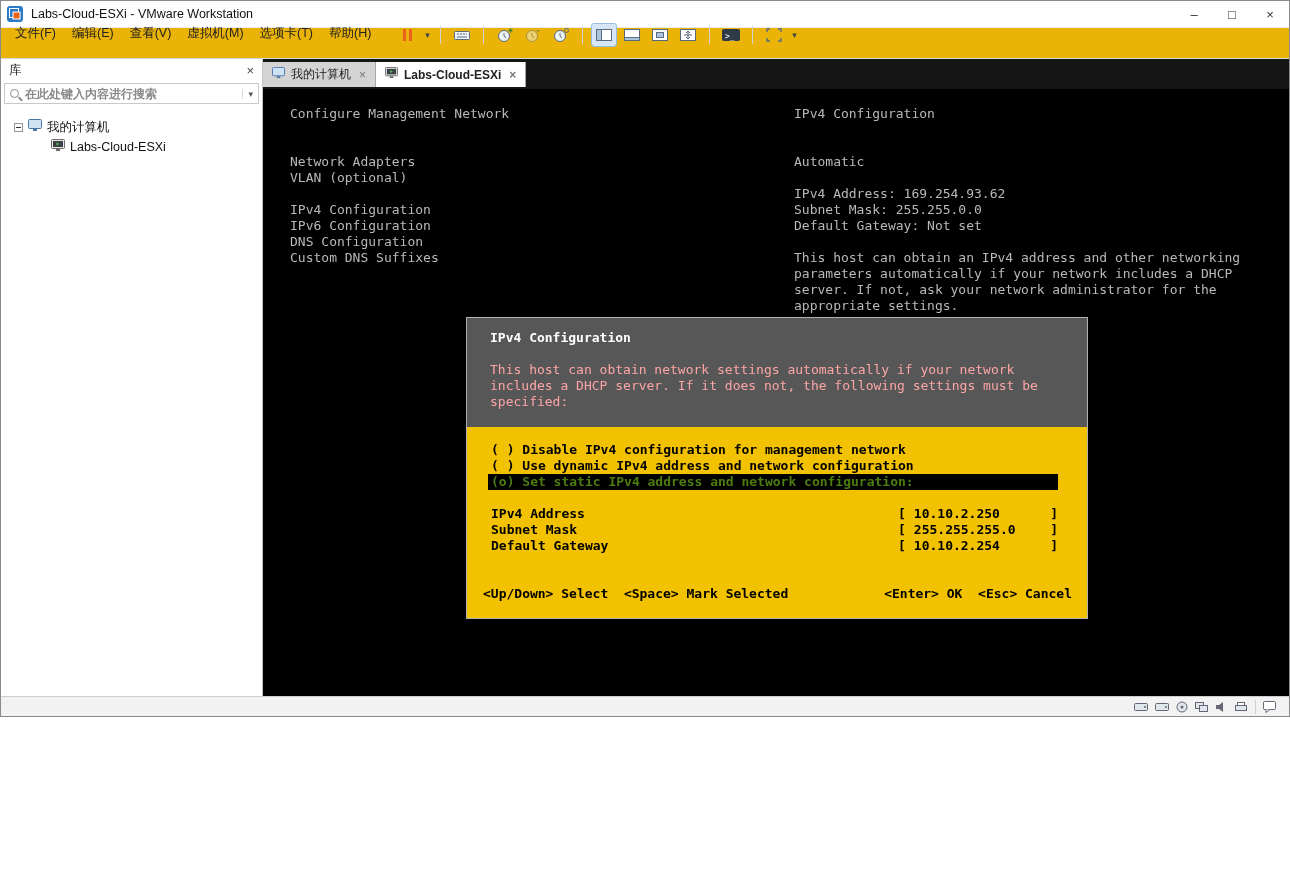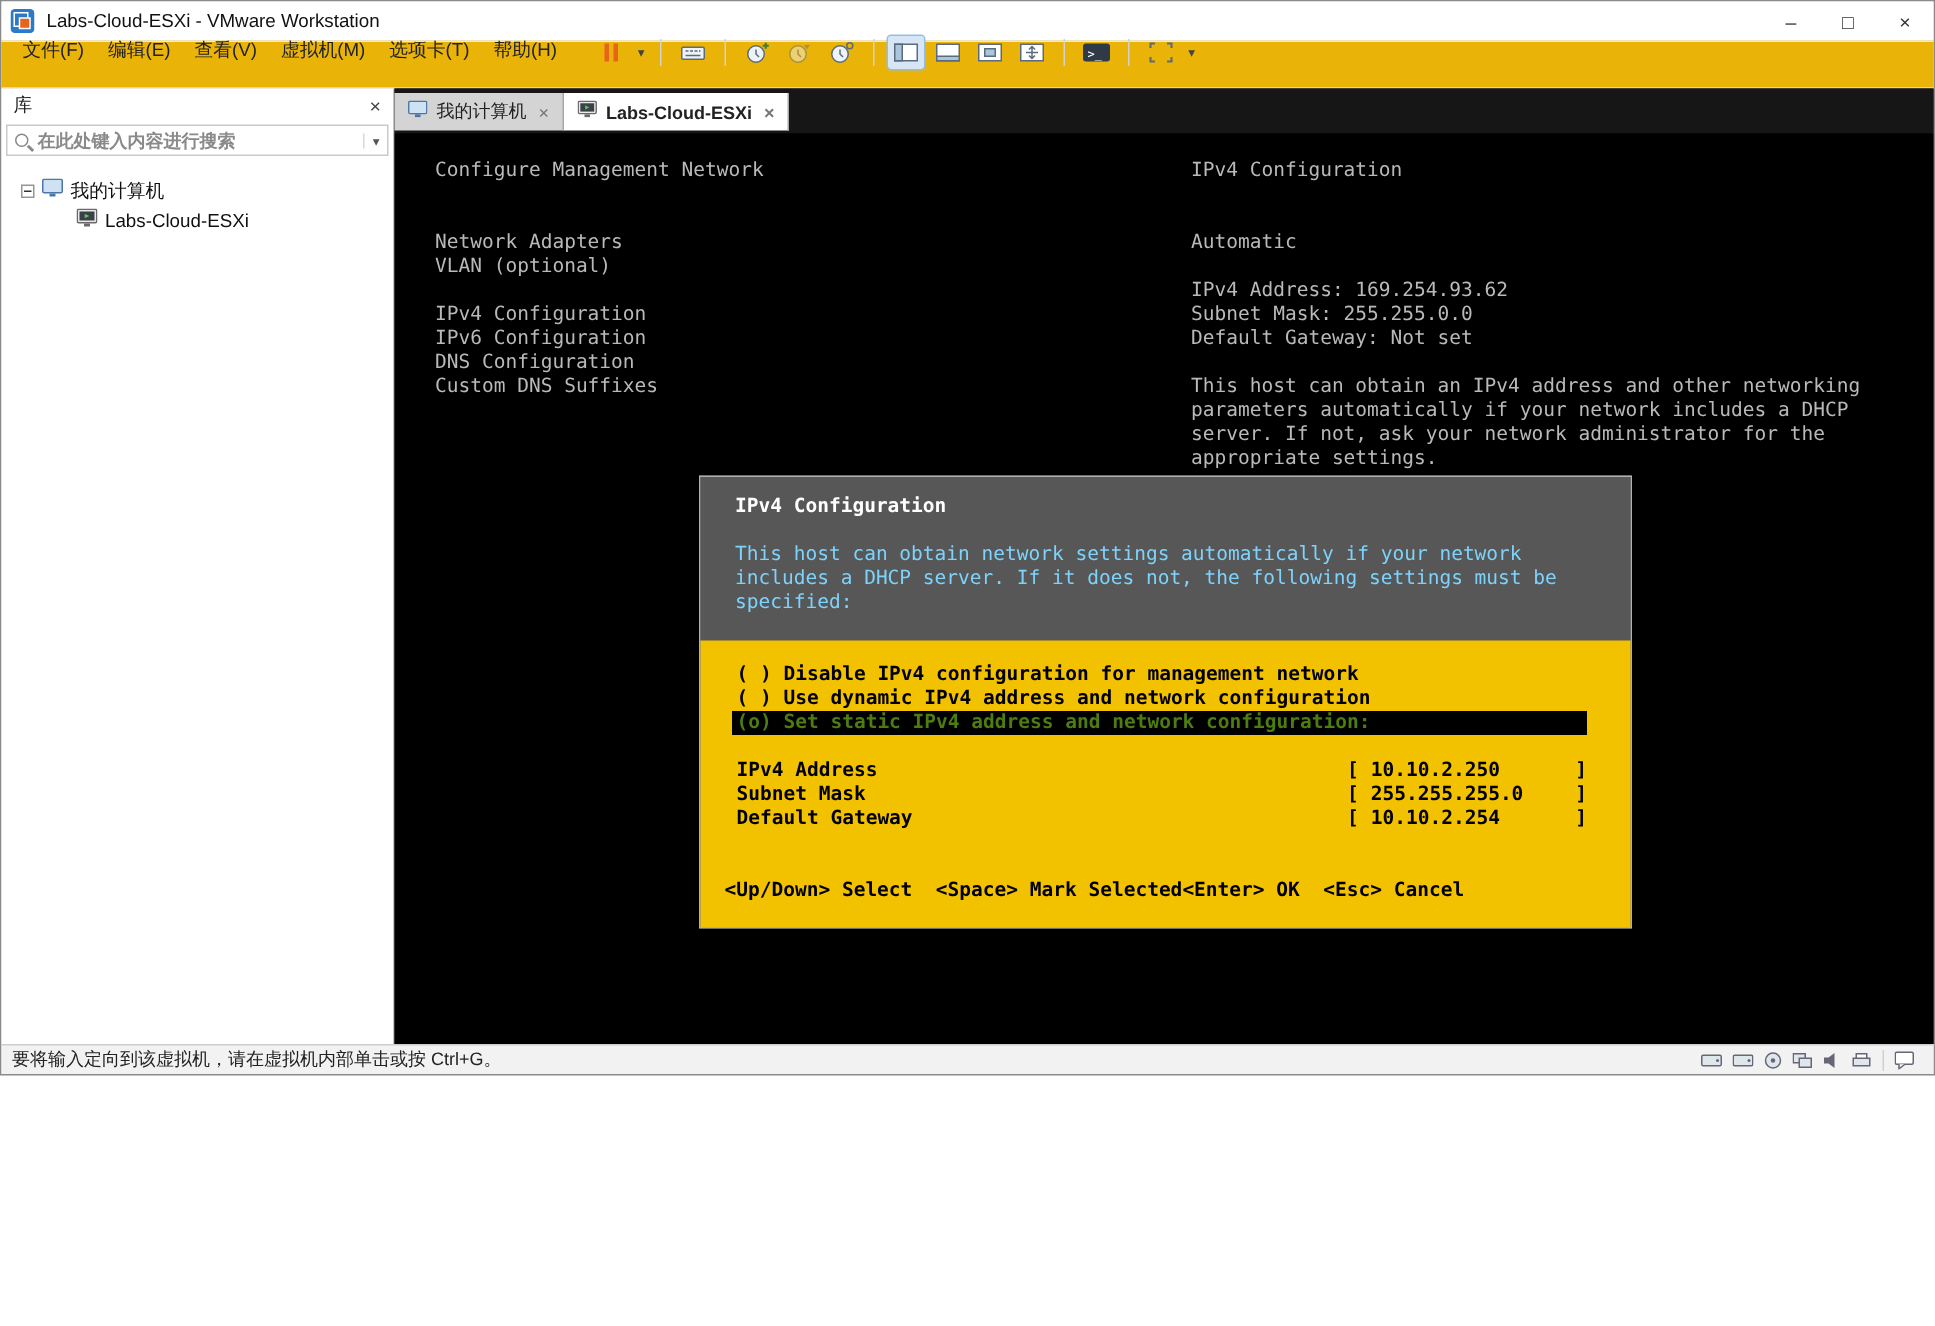--- a/index.html
+++ b/index.html
@@ -53,29 +53,29 @@
   .tab-close { color:#777; font-size:12px; margin-left:2px; }
 
   
   .console { position:relative; flex:1; background:#000; font-family:"DejaVu Sans Mono", monospace; font-size:13px; line-height:16px; overflow:hidden; }
   .c-text { position:absolute; color:#b9b9b9; white-space:pre; }
   .c-version { left:0; width:100%; text-align:center; color:#9e9e9e; }
 
   .dialog { position:absolute; left:203px; top:228px; width:622px; height:302px; border:1px solid #b0b0b0; background:#575757; }
   .dialog-top { position:relative; height:109px; background:#575757; }
   .dialog-title { position:absolute; left:23px; top:12px; color:#fff; font-weight:bold; }
-  .dialog-desc { position:absolute; left:23px; top:44px; color:#7dd3fc; white-space:pre; }
+  .dialog-desc { position:absolute; left:23px; top:44px; color:#fca5a5; white-space:pre; }
   .dialog-body { position:absolute; left:0; right:0; top:109px; bottom:0; background:#f2c100; color:#000; font-weight:bold; }
   .opt { position:absolute; left:21px; right:29px; padding-left:3px; white-space:pre; height:16px; }
   .opt.selected { background:#000; color:#4d7c0f; }
   .field { position:absolute; left:24px; right:29px; display:flex; white-space:pre; }
   .f-box { margin-left:auto; width:160px; display:flex; }
   .f-val { padding-left:8px; }
   .br-close { margin-left:auto; }
-  .dialog-hints { position:absolute; left:16px; right:15px; top:159px; display:flex; justify-content:flex-start; white-space:pre; }
+  .dialog-hints { position:absolute; left:16px; right:15px; top:159px; display:flex; justify-content:space-between; white-space:pre; }
 
   
   .statusbar { height:20px; background:#f2f2f2; border-top:1px solid #cdcdcd; display:flex; align-items:center; padding:0 7px; font-size:12px; color:#222; flex:none; }
   .sb-icons { margin-left:auto; display:flex; align-items:center; gap:7px; padding-right:6px; }
   .sb-icon { display:inline-flex; }
   .sb-sep { width:1px; height:14px; background:#cfcfcf; }
 </style>
 </head>
 <body>
 
@@ -301,21 +301,20 @@
               <span>&lt;Up/Down&gt; Select  &lt;Space&gt; Mark Selected</span>
               <span>&lt;Enter&gt; OK  &lt;Esc&gt; Cancel</span>
             </div>
           </div>
         </div>
       </div>
     </div>
   </div>
 
   <div class="statusbar">
-    <span>要将输入定向到该虚拟机，请在虚拟机内部单击或按 Ctrl+G。</span>
     <div class="sb-icons">
       <span class="sb-icon">
         <svg width="14" height="12" viewBox="0 0 14 12">
             <rect x="0.5" y="2.5" width="13" height="7" rx="1" fill="#dfe6ec" stroke="#667"></rect>
             <circle cx="11" cy="6" r="1" fill="#667"></circle>
           </svg>
       </span>
       <span class="sb-icon">
         <svg width="14" height="12" viewBox="0 0 14 12">
             <rect x="0.5" y="2.5" width="13" height="7" rx="1" fill="#dfe6ec" stroke="#667"></rect>

